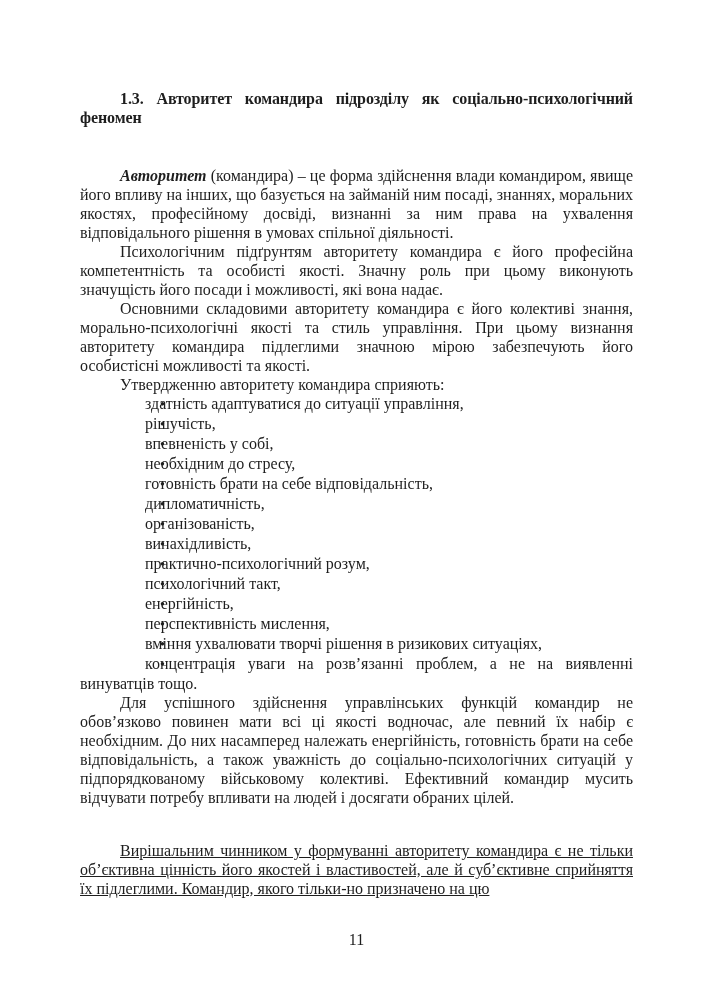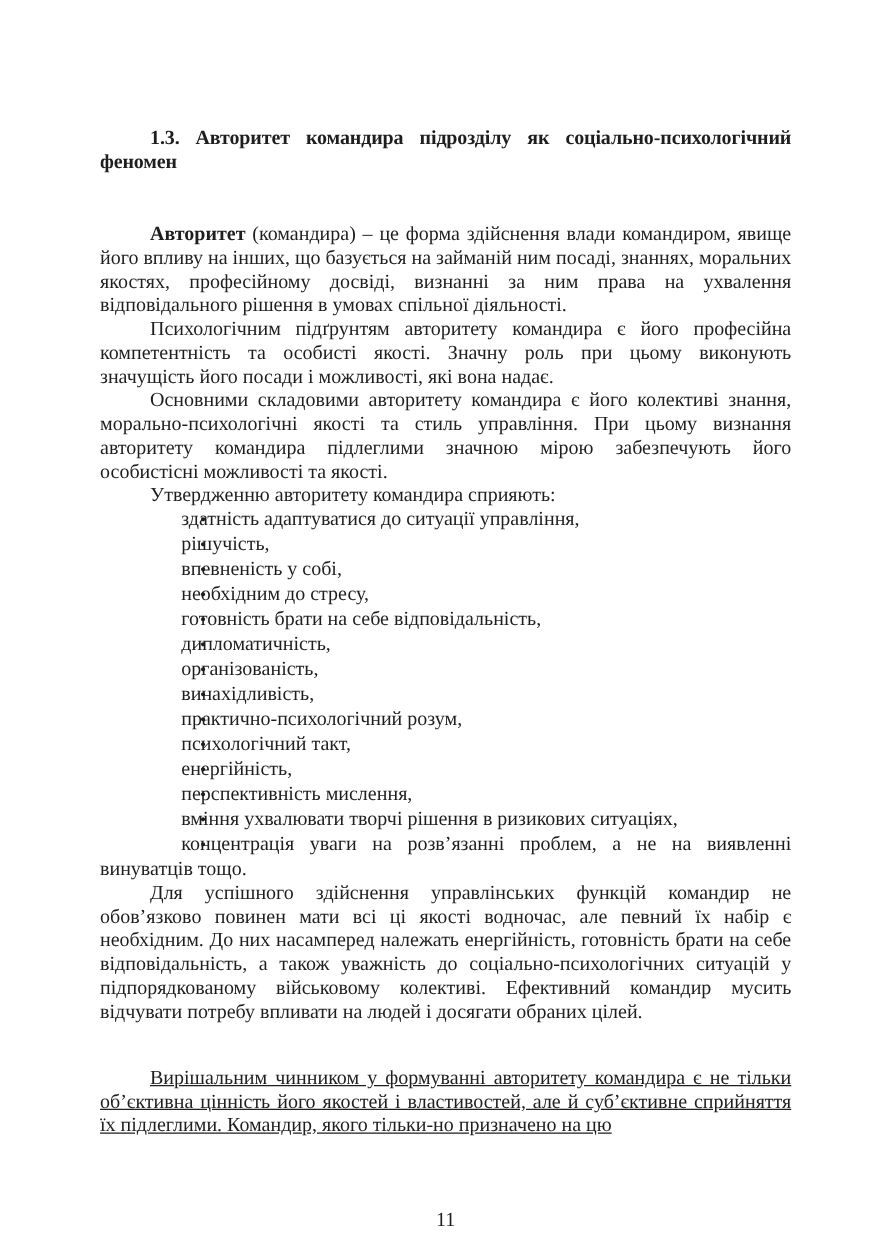--- a/index.html
+++ b/index.html
@@ -21,49 +21,49 @@
     font-family: "Liberation Serif", "DejaVu Serif", serif;
     font-size: 16px;
     line-height: 19px;
     color: #1e1e1e;
     padding: 89px 74px 0 80px;
     text-align: justify;
   }
   .heading {
     font-size: 16px;
     font-weight: bold;
-    margin: 12px 0 39px 0;
+    margin: 0 0 39px 0;
     text-indent: 40px;
     text-align: justify;
     letter-spacing: -0.1px;
   }
   .para {
     margin: 0;
     text-indent: 40px;
     text-align: justify;
   }
-  .para b { letter-spacing: 0; }
+  .para b { letter-spacing: 0; font-style: italic; }
   .spaced {
     margin-top: 34px;
     text-decoration: underline;
   }
   .bullet-item {
     margin: 0;
     text-indent: 40px;
     text-align: justify;
   }
   .bullet {
     display: inline-block;
     width: 25px;
     font-size: 14px;
   }
   .page-number {
     position: absolute;
     left: 80px;
-    top: 967px;
+    top: 930px;
     width: 553px;
     text-align: center;
     text-indent: 0;
   }
 </style>
 </head>
 <body>
 
 <div class="page">
 

